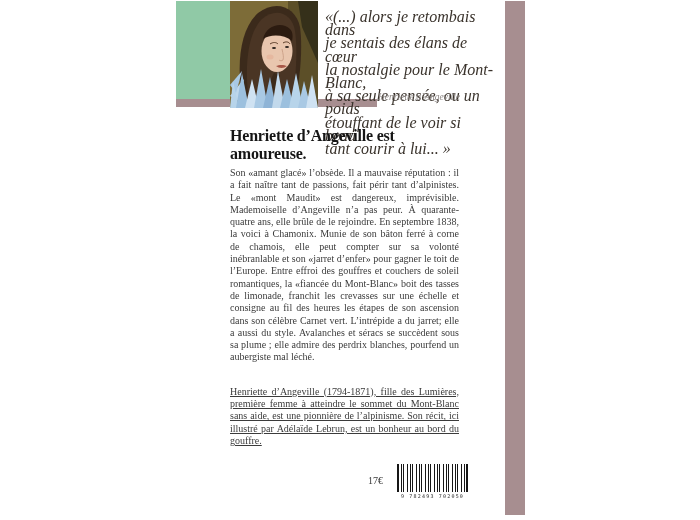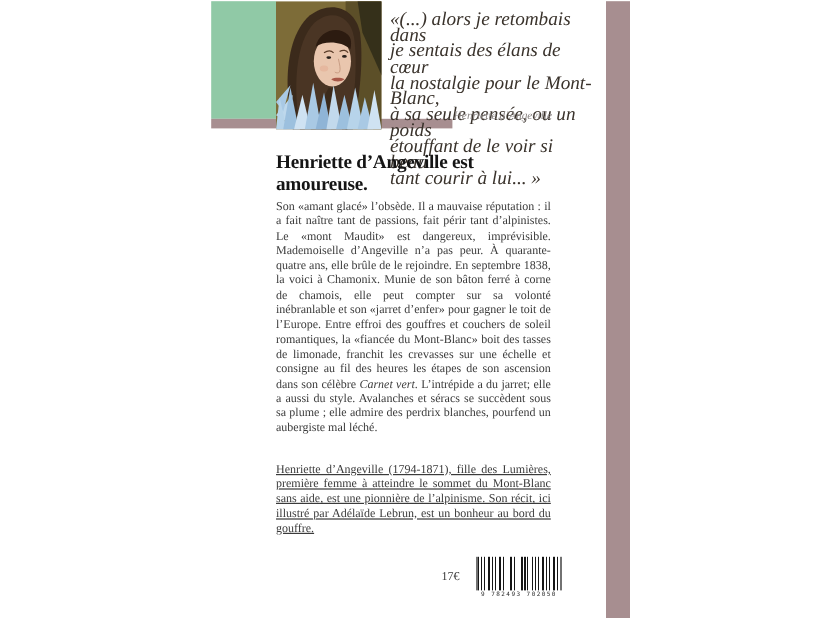--- a/index.html
+++ b/index.html
@@ -21,21 +21,21 @@
   }
   .text-col { position:absolute; left:230px; top:127px; width:229px; }
   .heading {
     margin:0 0 4px 0; font-size:16px; font-weight:bold; color:#151515; letter-spacing:-0.2px;
   }
   .para {
     margin:0; font-size:10px; line-height:12.3px; color:#3b3b3b; text-align:justify;
   }
   .para + .para { margin-top:22px;text-decoration:underline; }
   .seg-bold { font-weight:normal; }
-  .seg-italic { font-style:italic; }
+  .seg-italic { }
   .price { position:absolute; left:368px; top:475px; font-size:10px; color:#3a3a3a; }
   .barcode { position:absolute; left:397px; top:464px; width:71px; }
   .bars {
     height:28px; background-color:#ffffff;
     background-image:repeating-linear-gradient(90deg,
       #161616 0 1.5px, #ffffff 1.5px 3px,
       #161616 3px 4px, #ffffff 4px 5.5px,
       #161616 5.5px 6px, #ffffff 6px 9px);
     border-left:1px solid #161616; border-right:1px solid #161616;
   }

